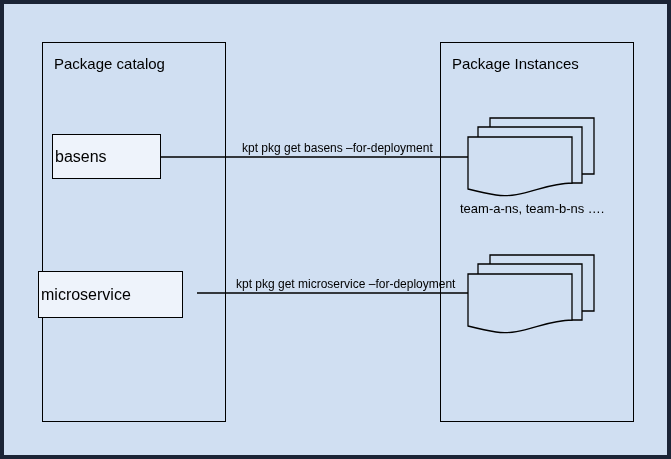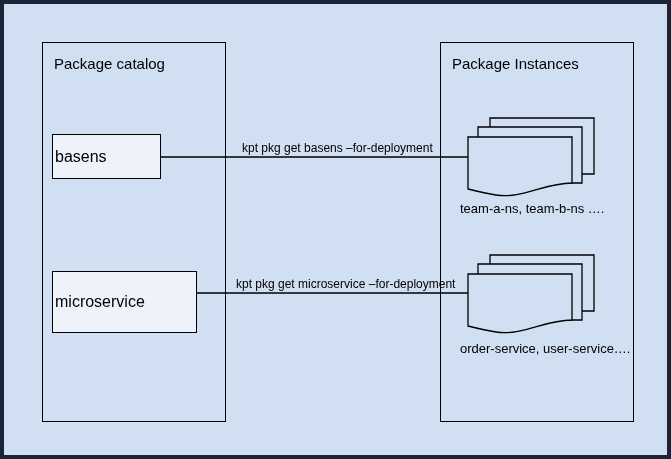--- a/index.html
+++ b/index.html
@@ -98,21 +98,21 @@
 <div id="canvas">
 
   <div class="group" style="left:38px; top:38px; width:184px; height:380px;"></div>
   <div class="group-title" style="left:50px; top:53px;">Package catalog</div>
 
   <div class="group" style="left:436px; top:38px; width:194px; height:380px;"></div>
   <div class="group-title" style="left:448px; top:53px;">Package Instances</div>
 
   <div class="pkg-box" style="left:48px; top:130px; width:109px; height:45px;">basens</div>
 
-  <div class="pkg-box" style="left:48px; top:267px; width:145px; height:62px;">microservice</div>
+  <div class="pkg-box" style="left:34px; top:267px; width:145px; height:47px;">microservice</div>
 
   <svg class="arrow-svg" style="left:157px; top:143px; width:320px; height:20px;" viewBox="0 0 320 20">
     <line class="arrow-line" x1="0" y1="10" x2="310" y2="10"></line>
     <polygon class="arrow-head" points="310,5.5 320,10 310,14.5"></polygon>
   </svg>
   <div class="arrow-label" style="left:238px; top:139px;">kpt pkg get basens –for-deployment</div>
 
   <svg class="arrow-svg" style="left:193px; top:279px; width:284px; height:20px;" viewBox="0 0 284 20">
     <line class="arrow-line" x1="0" y1="10" x2="274" y2="10"></line>
     <polygon class="arrow-head" points="274,5.5 284,10 274,14.5"></polygon>
@@ -135,15 +135,14 @@
 
   <div class="doc-stack" style="left:462px; top:249px; width:144px; height:84px;">
     <svg width="144" height="84" viewBox="0 0 144 84">
       <path class="doc-shape" d="M 24 2 L 128 2 L 128 58 L 24 58 Z"></path>
       <path class="doc-shape" d="M 12 11 L 116 11 L 116 67 L 12 67 Z"></path>
       <path class="doc-shape" d="M 2 21 L 106 21 L 106 67
                C 78 67 56 83 30 79
                C 20 77.5 10 75 2 73 Z"></path>
     </svg>
   </div>
-  <div class="doc-caption" style="left:456px; top:338px;">order-service, user-service….</div>
 
 </div>
 
 </body></html>

